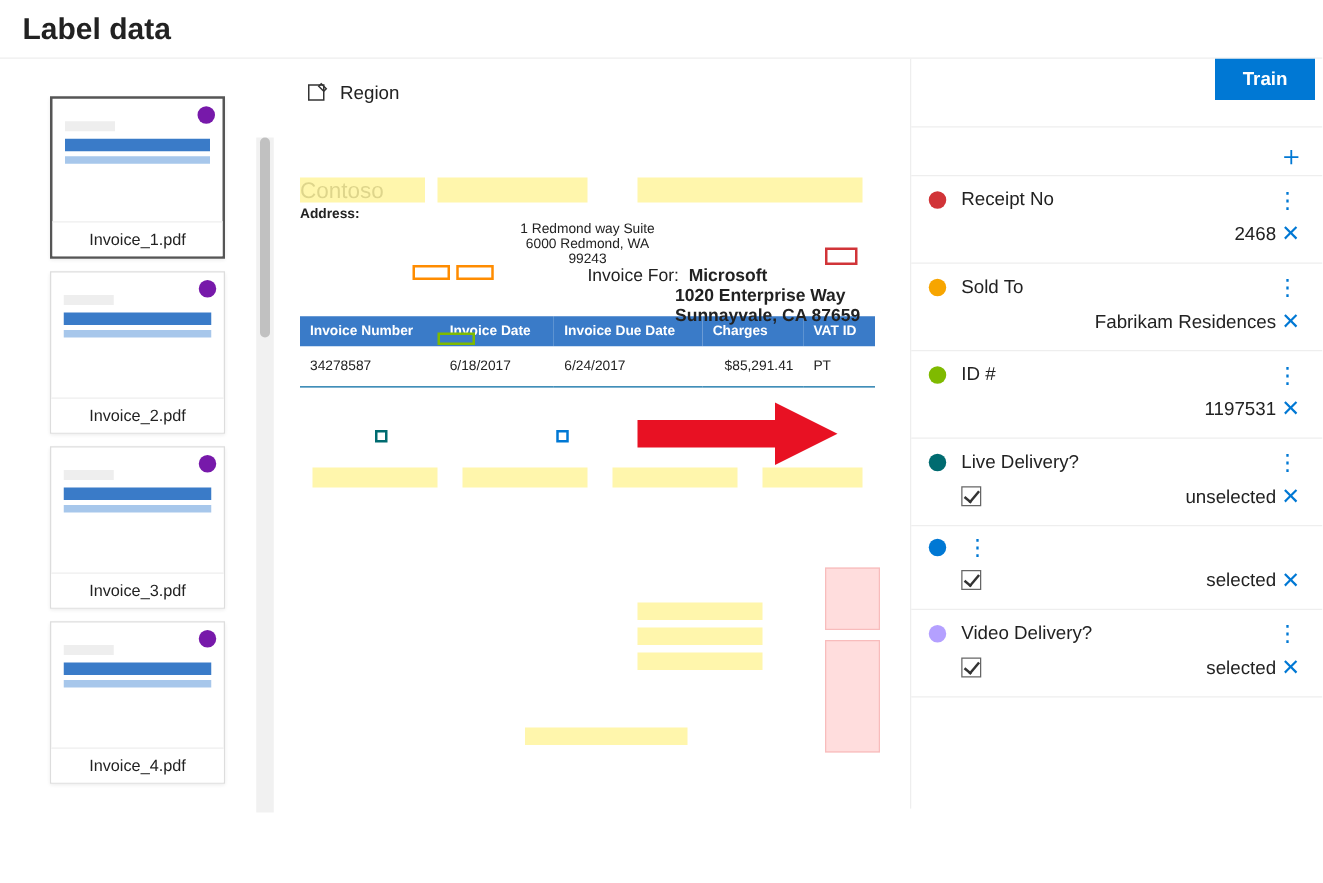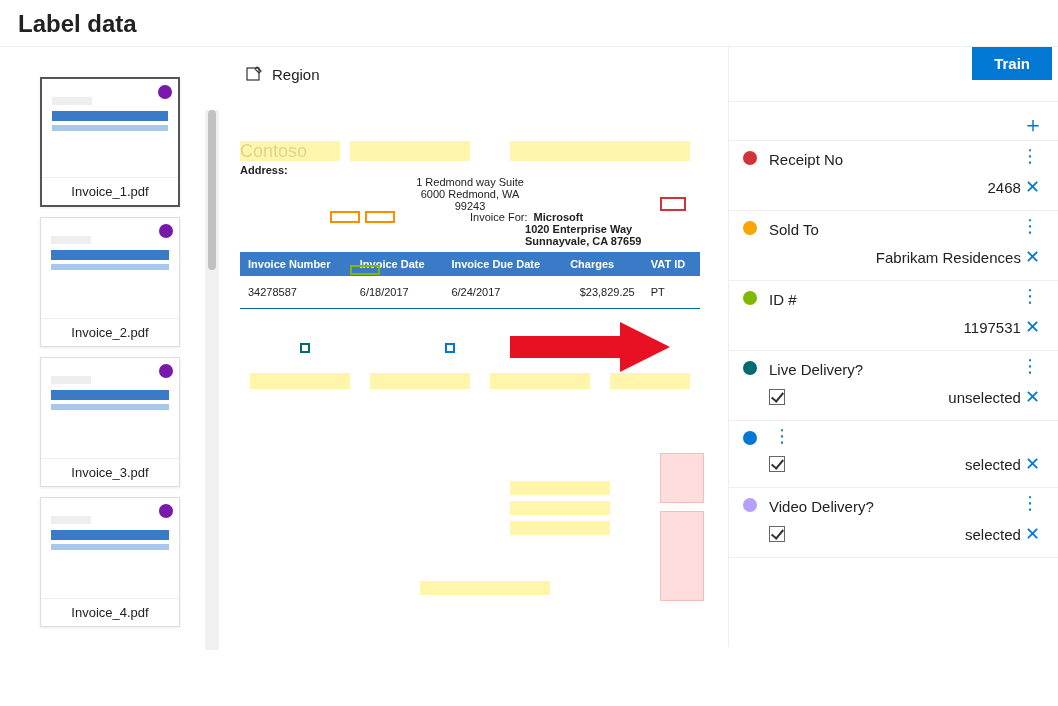--- a/index.html
+++ b/index.html
@@ -25,38 +25,38 @@
 
   
   .viewer { flex:1; padding: 14px 10px 10px 30px; position:relative; }
   .region-btn { display:inline-flex; align-items:center; gap:8px; font-size:15px; padding:4px 6px; cursor:pointer; }
   .doc { margin-top: 28px; position:relative; width: 460px; }
   .hl { position:absolute; background:#fff59d; opacity:.85; }
   .rect { position:absolute; border:2px solid; background:transparent; }
   .doc-title { font-family: Liberation Sans, sans-serif; font-size:18px; margin-top:54px; }
   .addr { font-size:11px; font-weight:600; margin-top:2px; }
   .addr-line { font-size:11px;text-align:center; }
-  .inv-for { position:absolute; left:230px; top:70px; font-size:11px; }
+  .inv-for { position:absolute; left:230px; top:70px; font-size:14px; }
   .inv-for b { font-weight:700; }
   .table { margin-top:40px; border-collapse:collapse; width:100%; font-size:11px; }
   .table th { background:#3a7bc8; color:#fff; text-align:left; padding:6px 8px; font-weight:600; }
   .table td { padding:10px 8px; border-bottom:1px solid #0369a1; }
   .sq { position:absolute; width:10px; height:10px; border:2px solid; background:#fff; }
   .pink { position:absolute; background:#fdd; border:1px solid #f8bcbc; }
 
   .arrow { position:absolute; left:300px; top:275px; width:180px; height:50px; z-index:5; pointer-events:none; }
   .arrow-body { position:absolute; left:0; top:14px; width:110px; height:22px; background:#e81123; }
   .arrow-head { position:absolute; left:110px; top:0; width:0; height:0; border-top:25px solid transparent; border-bottom:25px solid transparent; border-left:50px solid #e81123; }
 
   
   .panel { width: 330px; border-left:1px solid #eee; position:relative; }
   .train { position:absolute; right:6px; top:0; background:#0078d4; color:#fff; border:none; padding:8px 22px; font-size:15px; font-weight:600; cursor:pointer; }
   .add-row { margin-top:54px; height:40px; border-top:1px solid #eee; border-bottom:1px solid #eee; text-align:right; padding:8px 14px; color:#0078d4; font-size:22px; cursor:pointer; }
   .field { border-bottom:1px solid #eee; padding: 0; }
-  .field-head { display:flex; padding:10px 14px 4px; }
+  .field-head { display:flex; align-items:center; padding:10px 14px 4px; }
   .bullet { width:14px; height:14px; border-radius:50%; margin-right:12px; flex:none; }
   .field-name { flex:1; font-size:15px; }
   .more { color:#0078d4; font-size:18px; padding:0 4px; cursor:pointer; letter-spacing:1px; line-height:10px;}
   .field-val { display:flex; align-items:center; padding:4px 14px 12px 40px; font-size:15px; }
   .field-val .val { flex:1;text-align:right; }
   .xbtn { color:#0078d4; font-size:18px; cursor:pointer; padding:0 4px; }
   .chk { width:16px; height:16px; border:1px solid #666; margin-right:10px; position:relative; flex:none; }
   .chk.on::after { content:""; position:absolute; left:4px; top:0px; width:5px; height:10px; border-right:2px solid #333; border-bottom:2px solid #333; transform:rotate(40deg); }
 </style>
 </head>
@@ -160,21 +160,21 @@
           <th>Invoice Number</th>
           <th>Invoice Date</th>
           <th>Invoice Due Date</th>
           <th>Charges</th>
           <th>VAT ID</th>
         </tr>
         <tr>
           <td>34278587</td>
           <td>6/18/2017</td>
           <td>6/24/2017</td>
-          <td style="text-align:right">$23,829.25</td>
+          <td style="text-align:right">$85,291.41</td>
           <td>PT</td>
         </tr>
       </tbody>
         </table>
     </div>
 
     <div class="arrow">
       <div class="arrow-body"></div>
         <div class="arrow-head"></div>
     </div>

